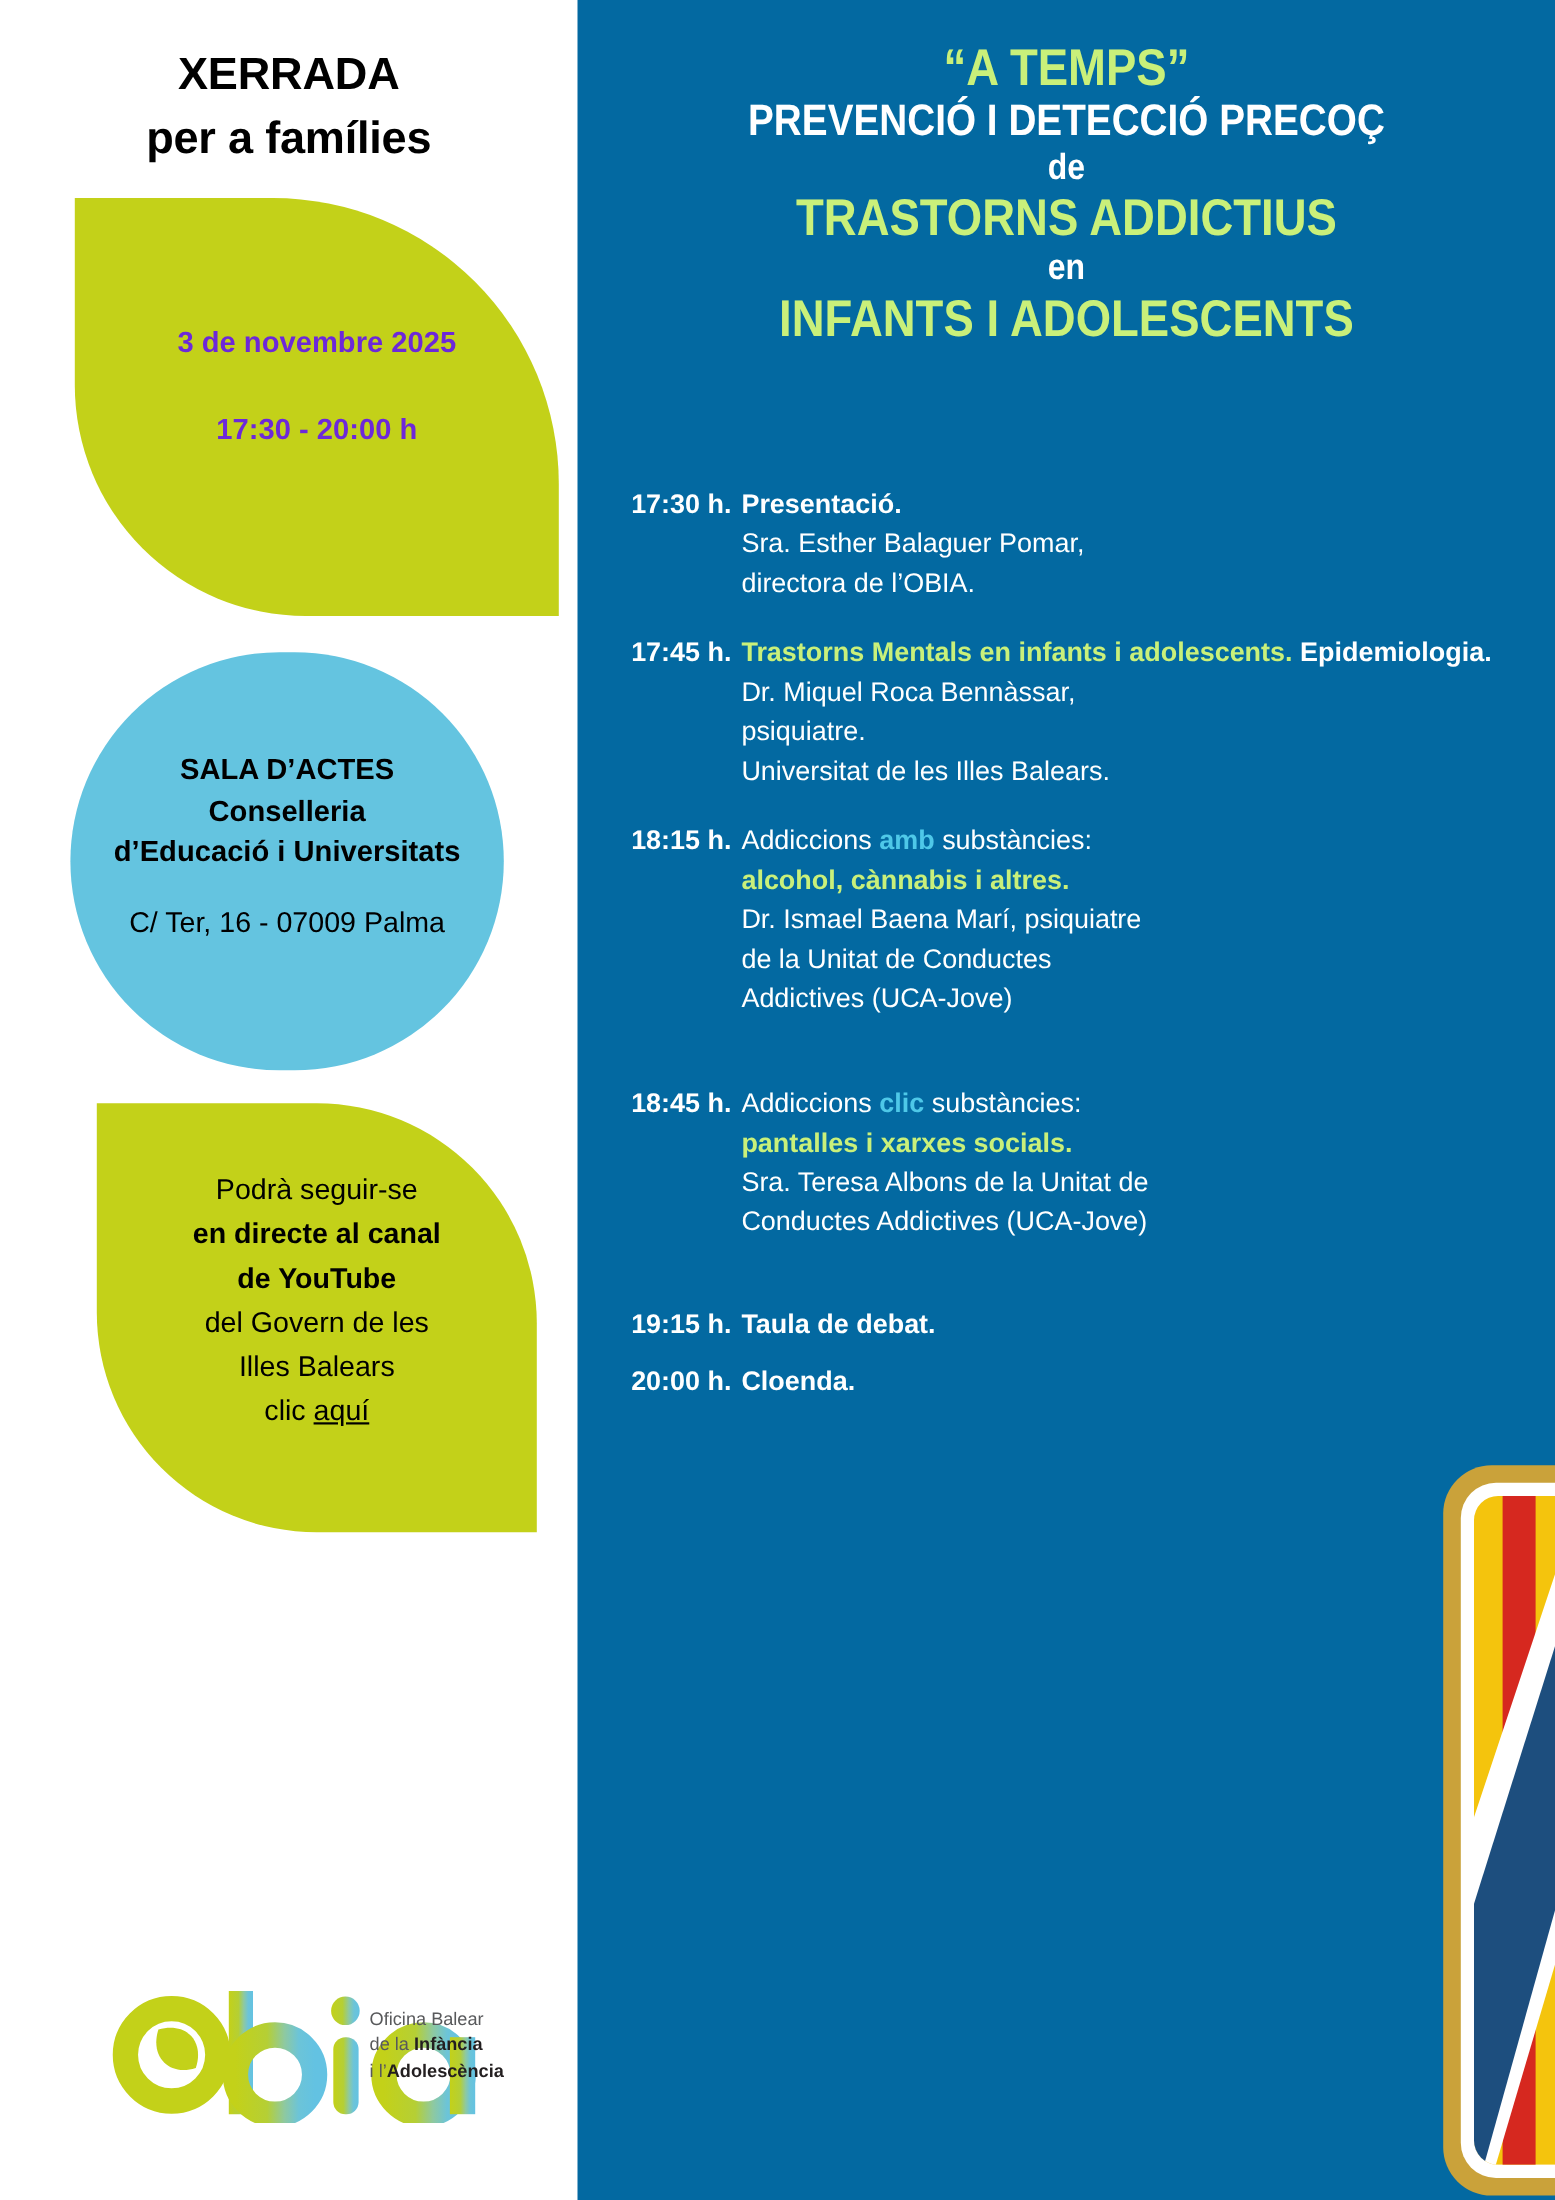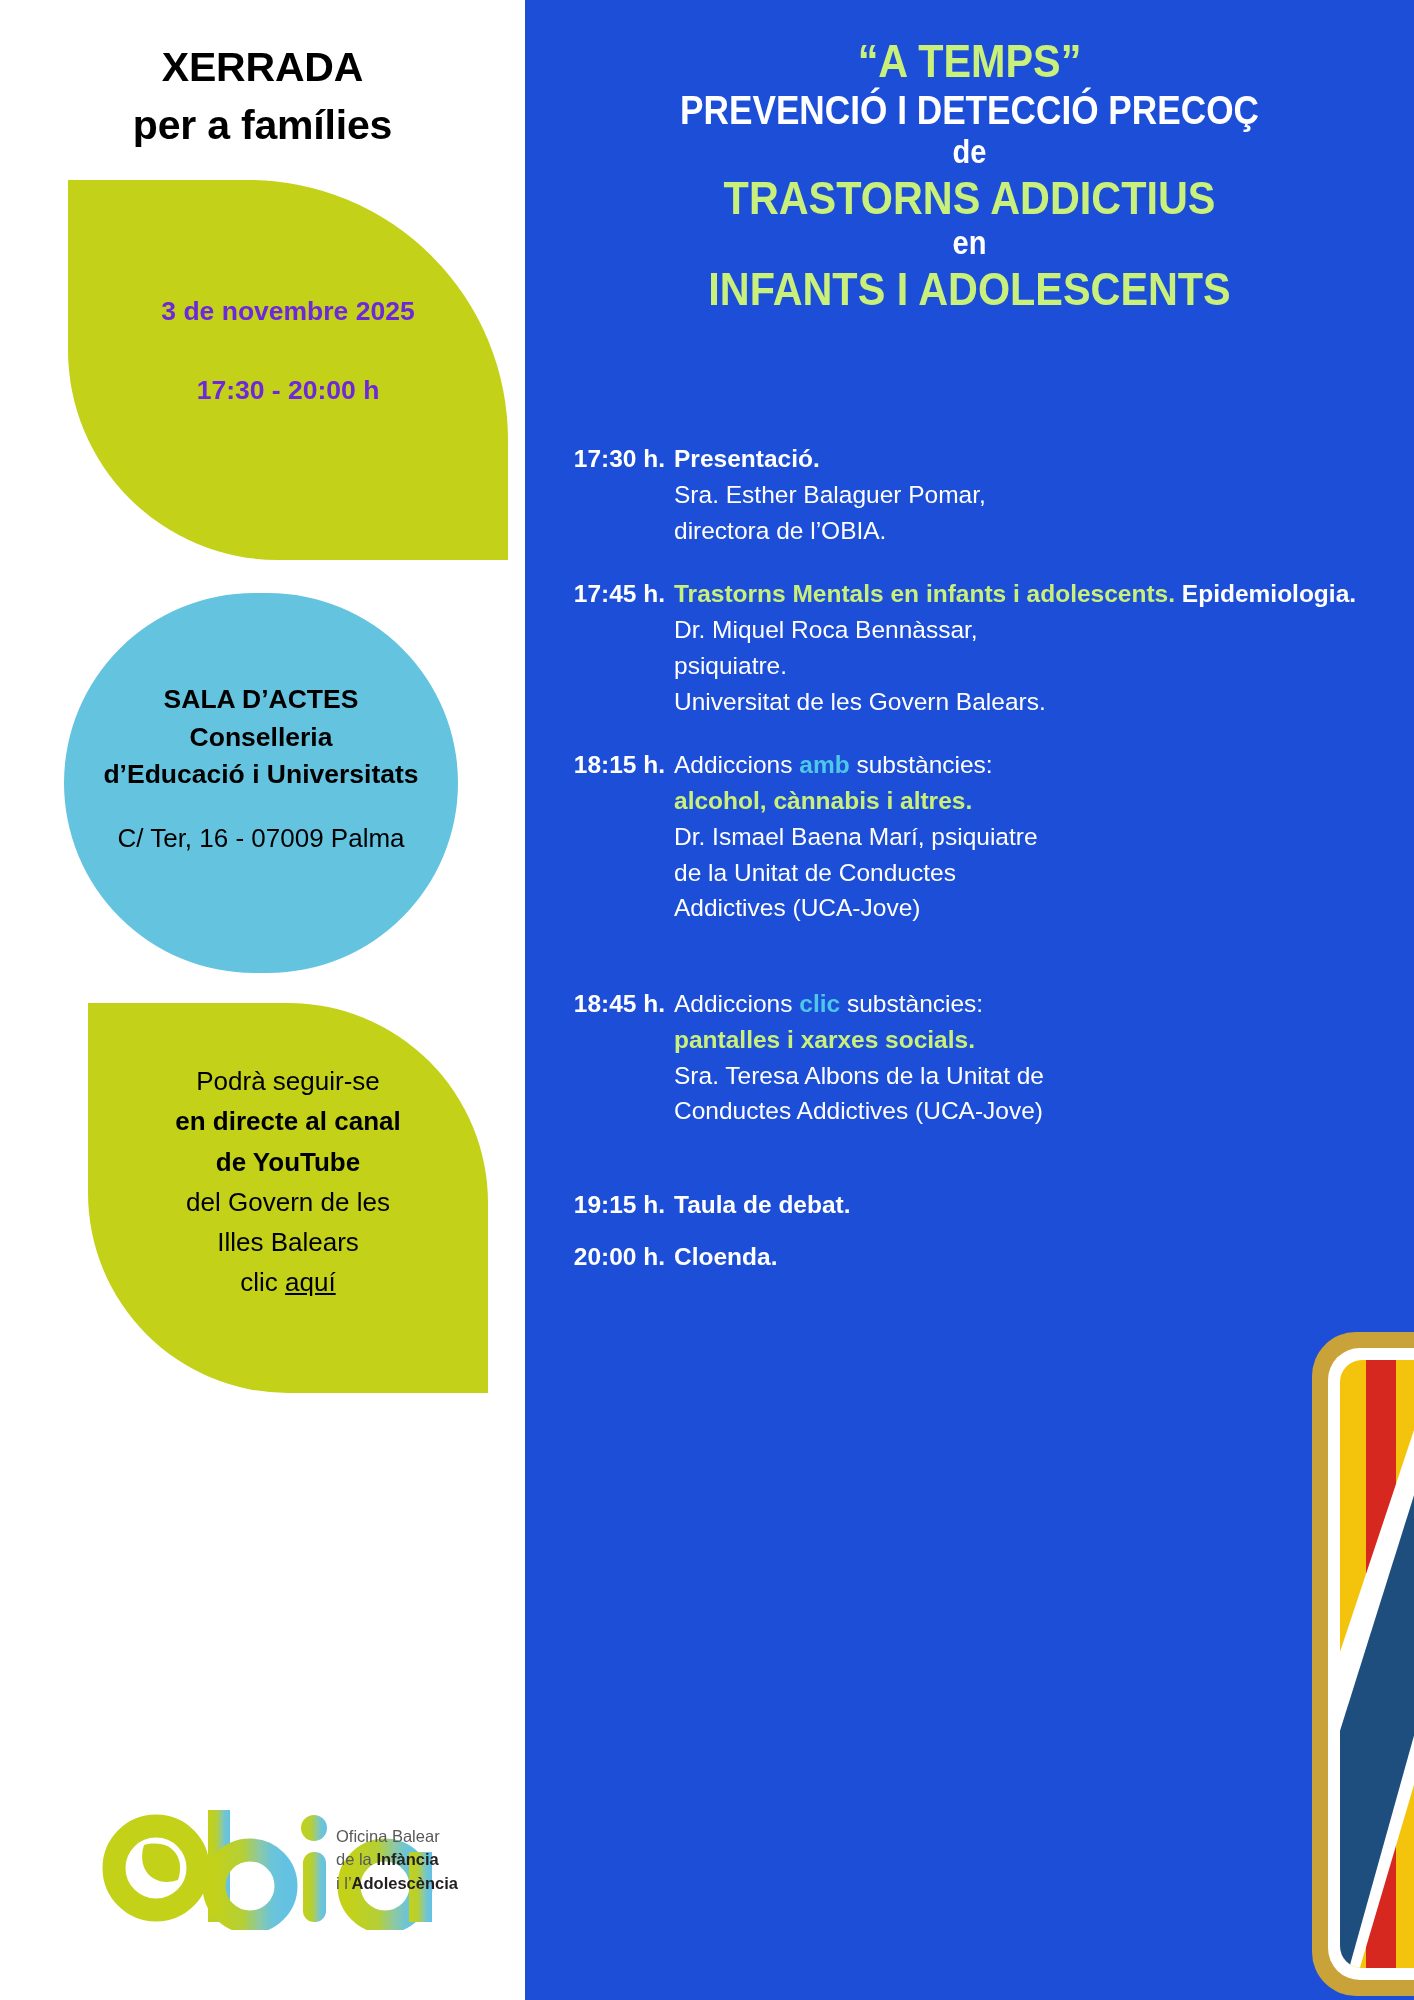--- a/index.html
+++ b/index.html
@@ -40,21 +40,21 @@
   .blob-green-2 .bold { font-weight:bold; }
   .blob-green-2 .u { text-decoration:underline; }
 
   
   .logo { position:absolute; left:100px; top:1800px; width:400px; height:130px; }
   .logo-tag { position:absolute; left:336px; top:1825px; width:180px;
               font-size:16.5px; line-height:1.42; color:#58595b; }
   .logo-tag b { color:#231f20; }
 
   
-  .right-col { position:absolute; left:525px; top:0; width:889px; height:2000px; background:#1d4ed8; }
+  .right-col { position:absolute; left:525px; top:0; width:889px; height:2000px; background:#0369a1; }
 
   .rtitle { position:absolute; left:0; top:0; width:889px; text-align:center;
             font-family:"Liberation Sans Narrow","Liberation Sans",sans-serif; }
   .rtitle .ln { display:block; font-weight:bold; line-height:1.14;
                 transform:scaleX(0.88); transform-origin:center; }
   .t-green { color:#c9f07a; }
   .t-white { color:#ffffff; }
   .s-big   { font-size:47px; }
   .s-med   { font-size:40px; }
   .s-small { font-size:33px; }
@@ -173,21 +173,21 @@
         </div>
       </div>
       <div class="gap-a"></div>
 
       <div class="item">
         <div class="time">17:45 h.</div>
         <div class="body">
           <p><span class="g">Trastorns Mentals en infants i adolescents.</span><span class="bw"> Epidemiologia.</span></p>
           <p>Dr. Miquel Roca Bennàssar,</p>
           <p class="last">psiquiatre.</p>
-          <p class="last">Universitat de les Govern Balears.</p>
+          <p class="last">Universitat de les Illes Balears.</p>
         </div>
       </div>
       <div class="gap-b"></div>
 
       <div class="item">
         <div class="time">18:15 h.</div>
         <div class="body">
           <p><span>Addiccions </span><span class="cy">amb</span><span> substàncies:</span></p>
           <p class="last"><span class="g">alcohol, cànnabis i altres.</span></p>
           <p>Dr. Ismael Baena Marí, psiquiatre</p>

